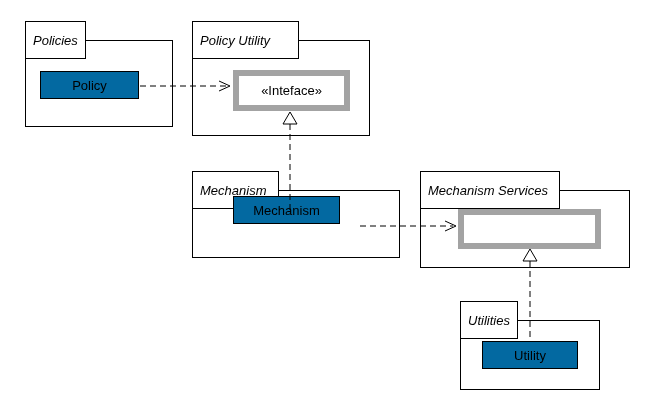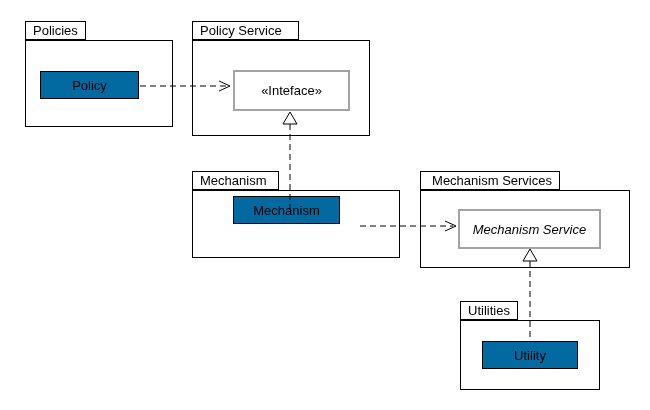--- a/index.html
+++ b/index.html
@@ -10,31 +10,32 @@
   }
   .canvas {
     position: relative;
     width: 650px;
     height: 410px;
     background: #ffffff;
     overflow: hidden;
   }
   .pkg-tab {
     position: absolute;
-    height: 19px;
+    height: 38px;
     box-sizing: border-box;
     border: 1px solid #000;
     background: #fff;
     display: flex;
     align-items: center;
     padding: 0 7px;
     font-size: 13px;
     color: #000;
     z-index: 2;
     white-space: nowrap;
+    font-style: italic;
   }
   .pkg-body {
     position: absolute;
     box-sizing: border-box;
     border: 1px solid #000;
     background: #fff;
     z-index: 1;
   }
   .uml-class {
     position: absolute;
@@ -45,21 +46,21 @@
     align-items: center;
     justify-content: center;
     font-size: 13px;
     color: #000;
     z-index: 3;
     white-space: nowrap;
   }
   .uml-interface {
     position: absolute;
     box-sizing: border-box;
-    border: 2px solid #a3a3a3;
+    border: 6px solid #a3a3a3;
     background: #fff;
     display: flex;
     flex-direction: column;
     align-items: center;
     justify-content: center;
     font-size: 13px;
     color: #000;
     z-index: 3;
     line-height: 17px;
     white-space: nowrap;
@@ -84,41 +85,40 @@
 
   <div class="pkg-tab" style="left:25px; top:21px; min-width:55px;">
     <span>Policies</span>
   </div>
   <div class="pkg-body" style="left:25px; top:40px; width:148px; height:87px;"></div>
   <div class="uml-class" style="left:40px; top:71px; width:99px; height:28px;">
     <span>Policy</span>
   </div>
 
   <div class="pkg-tab" style="left:192px; top:21px; min-width:107px;">
-    <span>Policy Service</span>
+    <span>Policy Utility</span>
   </div>
   <div class="pkg-body" style="left:192px; top:40px; width:178px; height:96px;"></div>
   <div class="uml-interface" style="left:233px; top:70px; width:117px; height:41px;">
     <span class="stereotype">«Inteface»</span>
   </div>
 
   <div class="pkg-tab" style="left:192px; top:171px; min-width:87px;">
     <span>Mechanism</span>
   </div>
   <div class="pkg-body" style="left:192px; top:190px; width:208px; height:68px;"></div>
   <div class="uml-class" style="left:233px; top:196px; width:107px; height:28px;">
     <span>Mechanism</span>
   </div>
 
-  <div class="pkg-tab" style="left:420px; top:171px; min-width:140px;justify-content:flex-end;">
+  <div class="pkg-tab" style="left:420px; top:171px; min-width:140px;">
     <span>Mechanism Services</span>
   </div>
   <div class="pkg-body" style="left:420px; top:190px; width:210px; height:78px;"></div>
   <div class="uml-interface" style="left:458px; top:209px; width:143px; height:40px;">
-    <span class="iface-name">Mechanism Service</span>
   </div>
 
   <div class="pkg-tab" style="left:460px; top:301px; min-width:52px;">
     <span>Utilities</span>
   </div>
   <div class="pkg-body" style="left:460px; top:320px; width:140px; height:70px;"></div>
   <div class="uml-class" style="left:482px; top:341px; width:96px; height:28px;">
     <span>Utility</span>
   </div>
 

